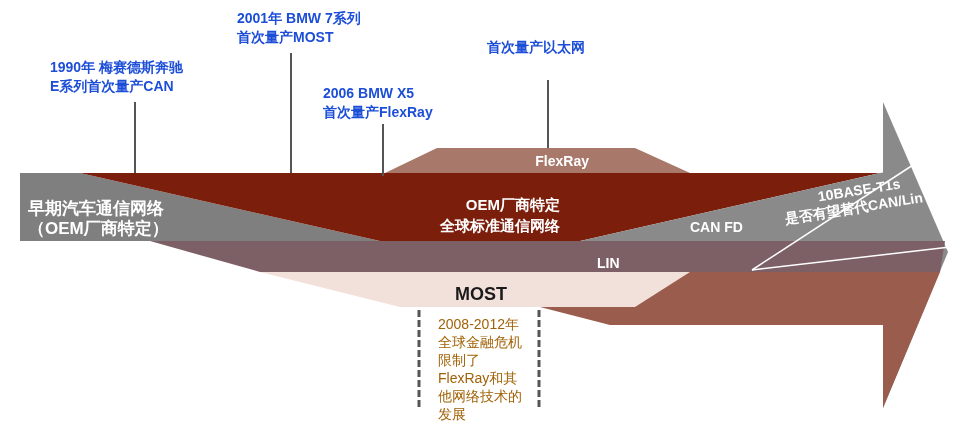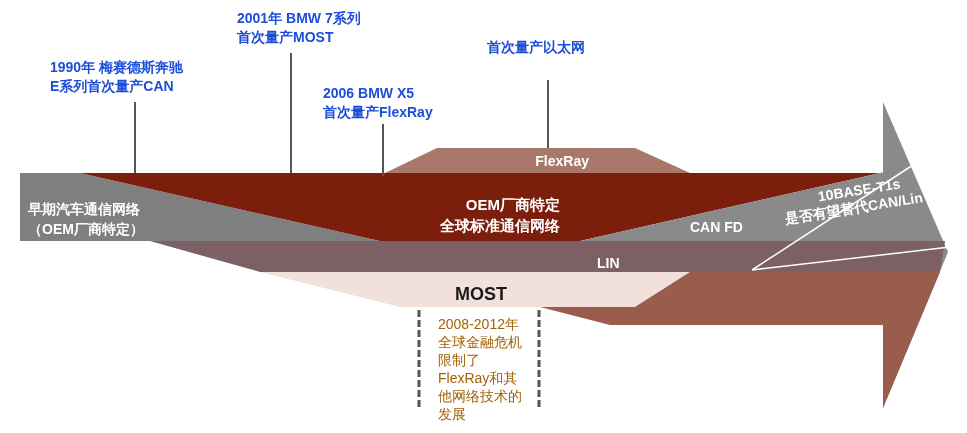--- a/index.html
+++ b/index.html
@@ -51,21 +51,21 @@
   <div>首次量产MOST</div>
 </div>
 <div class="lbl" style="left:323px;top:84px;">
   <div>2006 BMW X5</div>
   <div>首次量产FlexRay</div>
 </div>
 <div class="lbl" style="left:487px;top:38px;">
   <div>首次量产以太网</div>
 </div>
 
-<div class="wl" style="left:28px;top:199px;font-size:14px;line-height:20px;text-align:left;">
+<div class="wl" style="left:28px;top:199px;font-size:17px;line-height:20px;text-align:left;">
   <div>早期汽车通信网络</div>
   <div>（OEM厂商特定）</div>
 </div>
 <div class="wl" style="left:410px;top:194px;width:150px;font-size:15px;line-height:21px;">
   <div>OEM厂商特定</div>
   <div>全球标准通信网络</div>
 </div>
 <div class="wl" style="left:519px;top:153px;width:70px;font-size:14px;">FlexRay</div>
 <div class="wl" style="left:690px;top:219px;font-size:14px;">CAN FD</div>
 <div class="wl" style="left:580px;top:255px;font-size:14px;margin-left:17px;">LIN</div>

